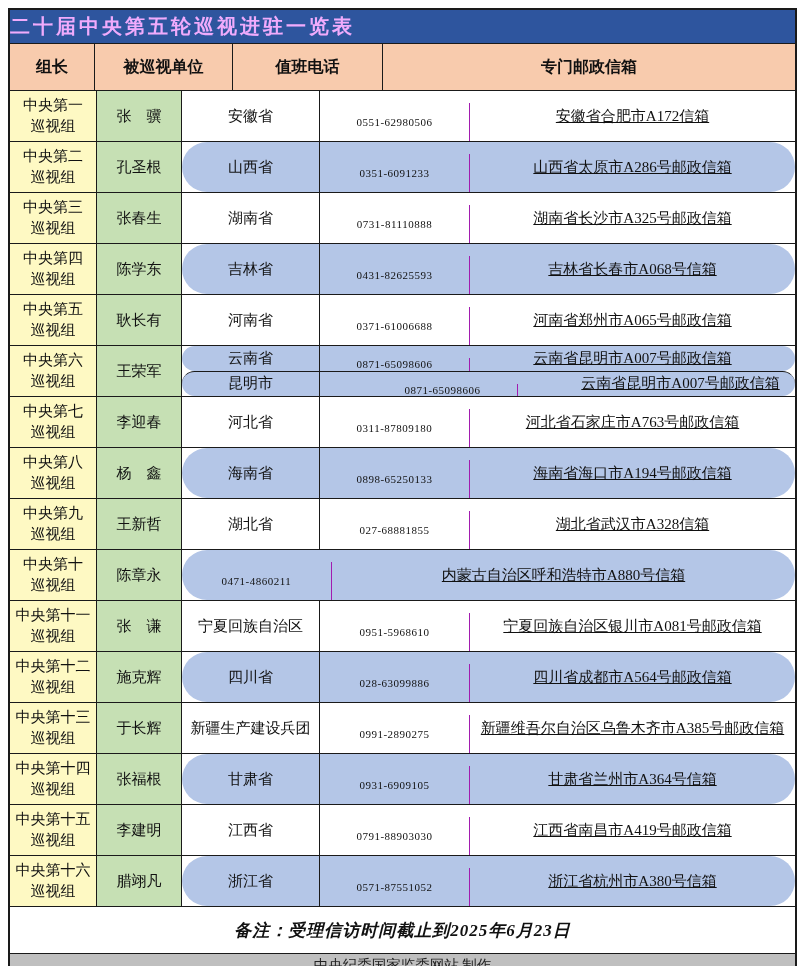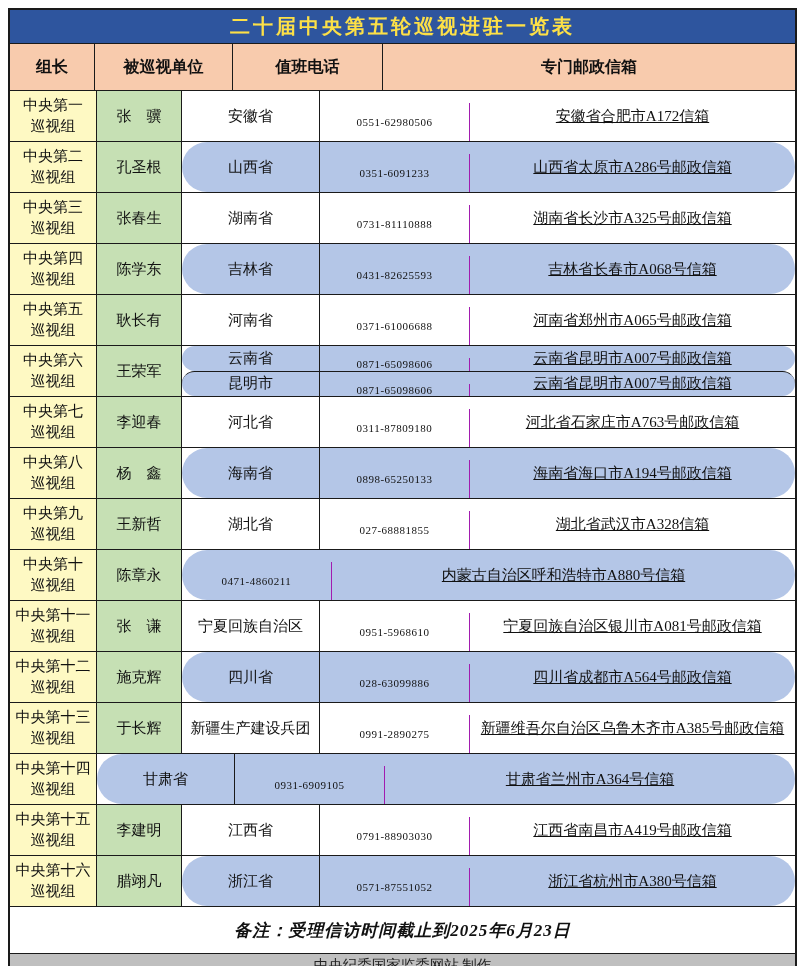--- a/index.html
+++ b/index.html
@@ -1,36 +1,36 @@
 <!DOCTYPE html>
 <html><head>
 <meta charset="utf-8">
 <style>
   html,body{margin:0;padding:0;background:#ffffff;}
   .page{position:relative;width:800px;height:966px;background:#ffffff;overflow:hidden;
         font-family:"Liberation Serif","DejaVu Serif",serif;color:#111;}
   .table{position:absolute;left:8px;top:8px;width:785px;border:2px solid #1a1a1a;background:#fff;}
-  .title{height:33px;line-height:33px;background:#2E559E;color:#fde047;text-align:center;
+  .title{height:33px;line-height:33px;background:#2E559E;color:#f0abfc;text-align:left;
          font-size:20px;font-weight:bold;letter-spacing:3px;border-bottom:1px solid #1a1a1a;}
   .hrow{display:flex;height:46px;background:#F8CBAD;border-bottom:1px solid #1a1a1a;
         font-weight:bold;font-size:16px;}
   .hcell{display:flex;align-items:center;justify-content:center;box-sizing:border-box;
          border-right:1px solid #1a1a1a;}
   .hcell:last-child{border-right:none;}
   .w-group{width:87px;} .w-leader{width:85px;} .w-unit{width:138px;} .w-phone{width:150px;}
   .w-mail{flex:1;}
   .trow{display:flex;height:50px;border-bottom:1px solid #1a1a1a;font-size:15px;}
   .c-group{width:87px;box-sizing:border-box;border-right:1px solid #1a1a1a;background:#fef9c3;
            display:flex;align-items:center;justify-content:center;text-align:center;
            white-space:pre-line;line-height:1.4;}
   .c-leader{width:85px;box-sizing:border-box;border-right:1px solid #1a1a1a;background:#C6E0B4;
             display:flex;align-items:center;justify-content:center;text-align:center;}
   .entries{flex:1;display:flex;flex-direction:column;}
   .entry{flex:1;display:flex;background:#ffffff;border-radius:25px;}
-  .entry + .entry{border-top:1px solid #1a1a1a;}
+  .entry + .entry{border-top:1px solid #1a1a1a;gap:48px;}
   .trow.alt .entry{background:#B4C6E7;}
   .c-unit{width:138px;box-sizing:border-box;border-right:1px solid #1a1a1a;
           display:flex;align-items:center;justify-content:center;text-align:center;}
   .c-phone{width:150px;box-sizing:border-box;border-right:1px solid #a21caf;
            display:flex;align-items:center;justify-content:center;font-size:11px;
            letter-spacing:0.5px;margin-top:12px;}
   .c-mail{flex:1;display:flex;align-items:center;justify-content:center;text-align:center;
           padding:0 4px;box-sizing:border-box;text-decoration:underline;}
   .note{height:46px;display:flex;align-items:center;justify-content:center;background:#ffffff;
         font-weight:bold;font-style:italic;font-size:17px;border-bottom:1px solid #1a1a1a;
@@ -207,20 +207,21 @@
             <div class="entry">
               <div class="c-unit">新疆生产建设兵团</div>
               <div class="c-phone">0991-2890275</div>
               <div class="c-mail">新疆维吾尔自治区乌鲁木齐市A385号邮政信箱</div>
             </div>
           </div>
         </div>
         <div class="trow alt">
           <div class="c-group">中央第十四
 巡视组</div>
+          <div class="c-leader">张福根</div>
           <div class="entries">
             <div class="entry">
               <div class="c-unit">甘肃省</div>
               <div class="c-phone">0931-6909105</div>
               <div class="c-mail">甘肃省兰州市A364号信箱</div>
             </div>
           </div>
         </div>
         <div class="trow">
           <div class="c-group">中央第十五

